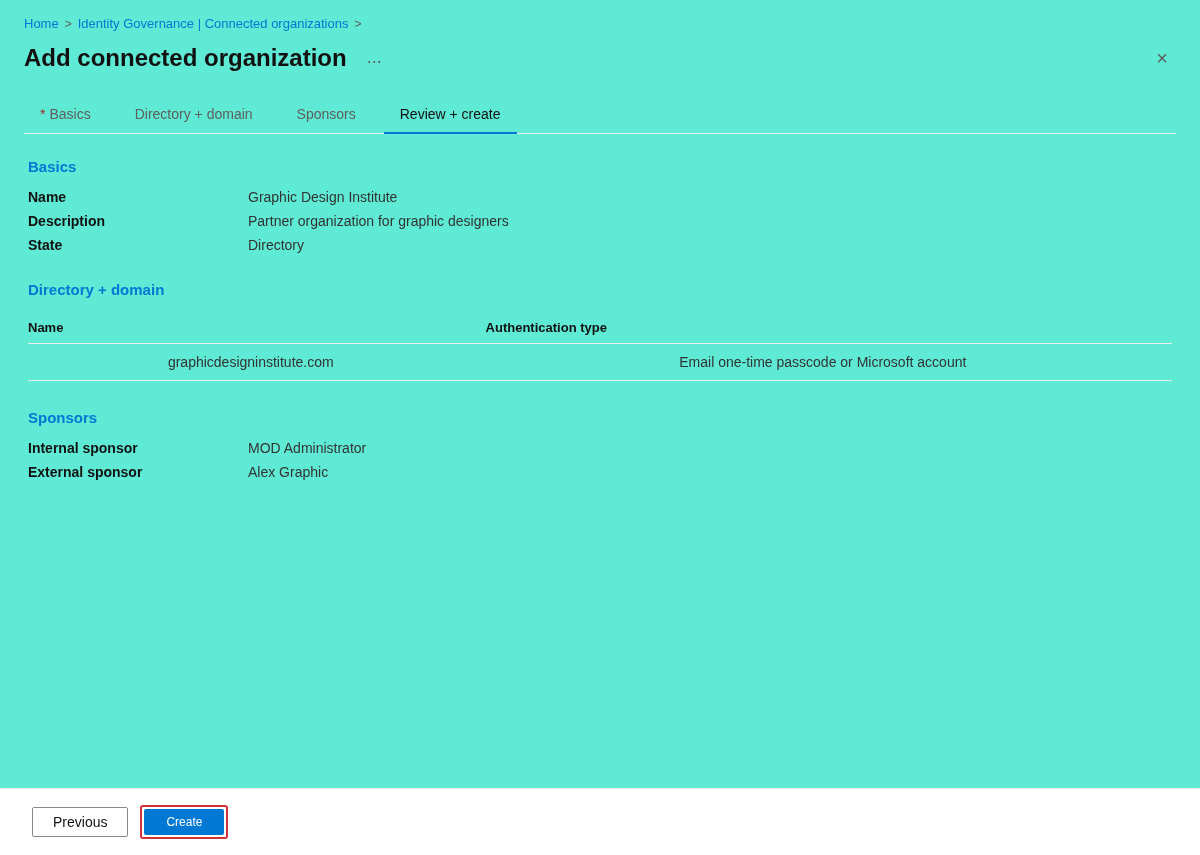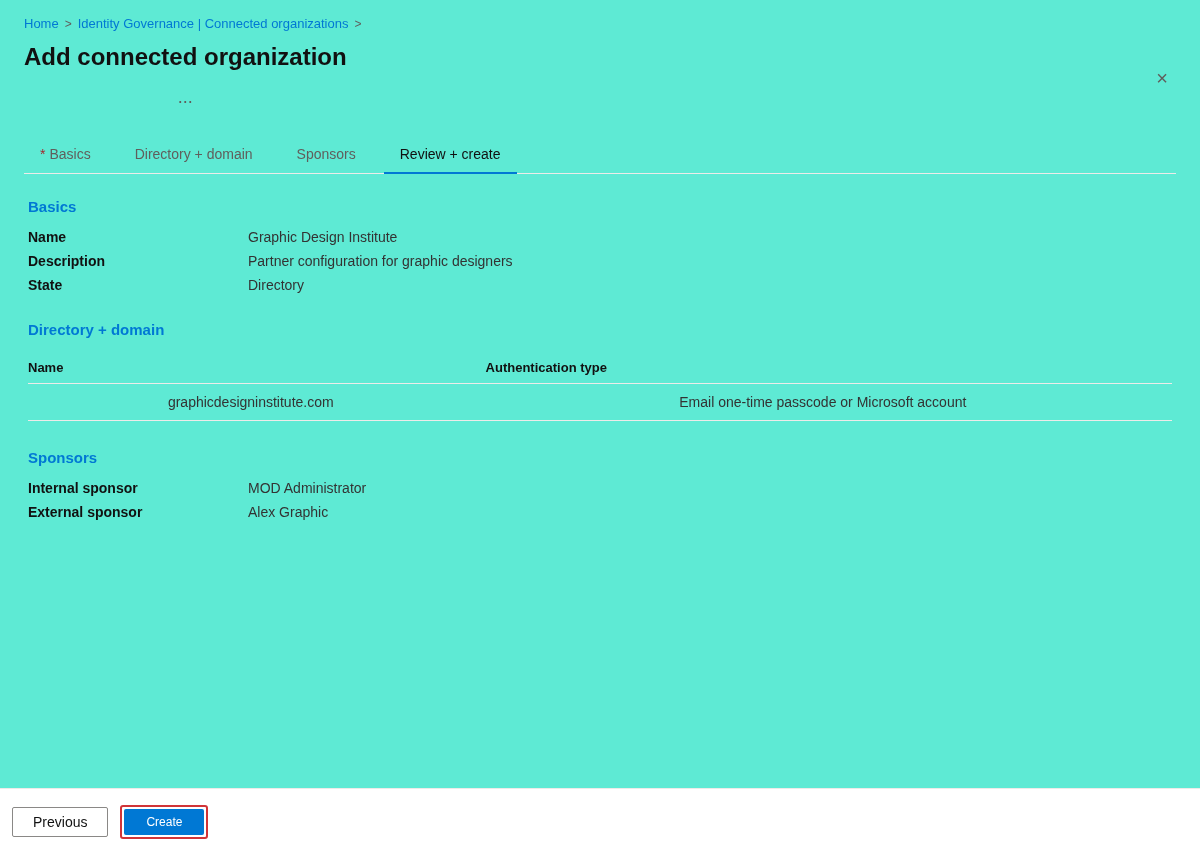--- a/index.html
+++ b/index.html
@@ -39,21 +39,20 @@
     .header-row {
       display: flex;
       align-items: center;
       justify-content: space-between;
       margin-bottom: 24px;
     }
     .header-left {
       display: flex;
       align-items: center;
       gap: 12px;
-      flex-direction: column;
     }
     .page-title {
       font-size: 24px;
       font-weight: 600;
       color: #111;
     }
     .ellipsis-btn {
       background: none;
       border: none;
       cursor: pointer;
@@ -159,21 +158,21 @@
       width: 40%;
     }
     
     .footer {
       position: fixed;
       bottom: 0;
       left: 0;
       right: 0;
       background: #fff;
       border-top: 1px solid #edebe9;
-      padding: 16px 12px;
+      padding: 16px 32px;
       display: flex;
       align-items: center;
       gap: 12px;
     }
     .btn-previous {
       background: #fff;
       border: 1px solid #8a8886;
       color: #111;
       padding: 6px 20px;
       font-size: 14px;
@@ -237,21 +236,21 @@
   <div class="content">
 
     <div class="section">
       <div class="section-title">Basics</div>
       <div class="field-row">
         <span class="field-label">Name</span>
         <span class="field-value">Graphic Design Institute</span>
       </div>
       <div class="field-row">
         <span class="field-label">Description</span>
-        <span class="field-value">Partner configuration for graphic designers</span>
+        <span class="field-value">Partner organization for graphic designers</span>
       </div>
       <div class="field-row">
         <span class="field-label">State</span>
         <span class="field-value">Directory</span>
       </div>
     </div>
 
     <div class="section">
       <div class="section-title">Directory + domain</div>
       <table class="data-table">

